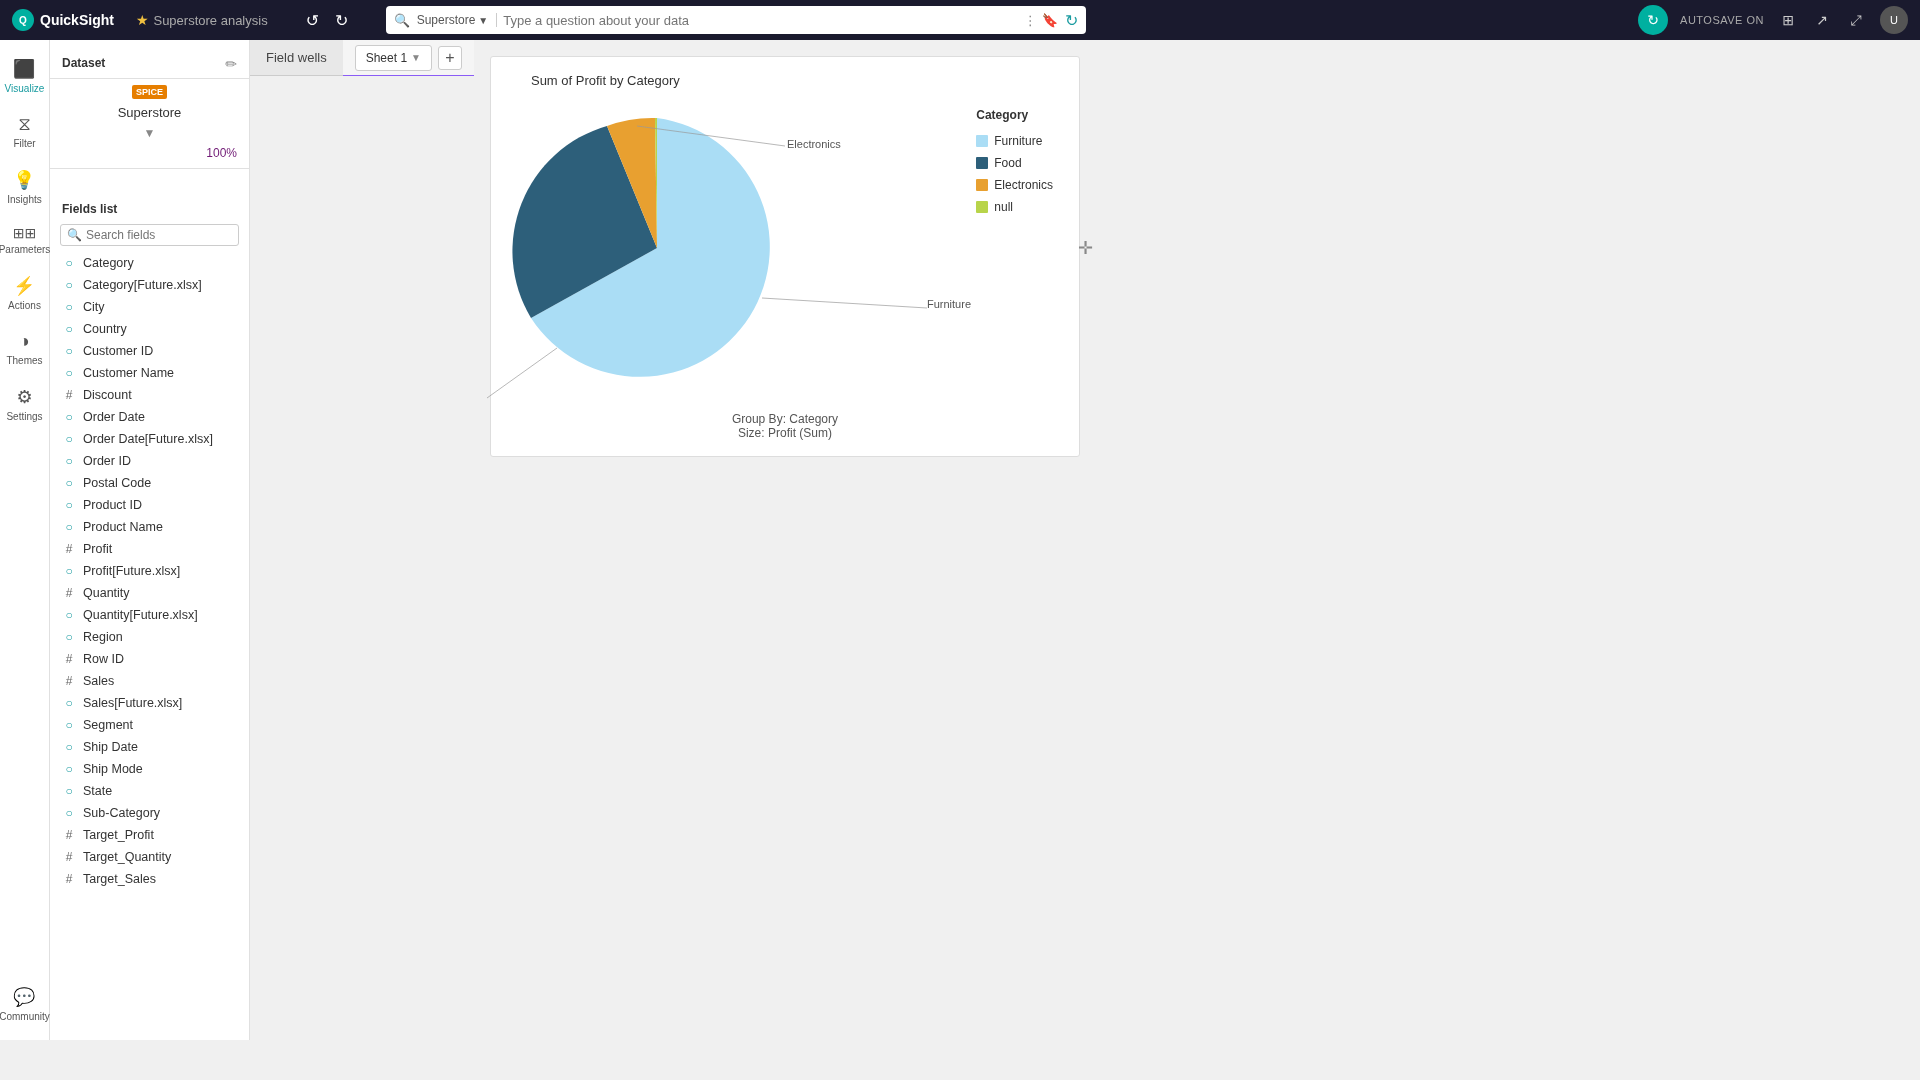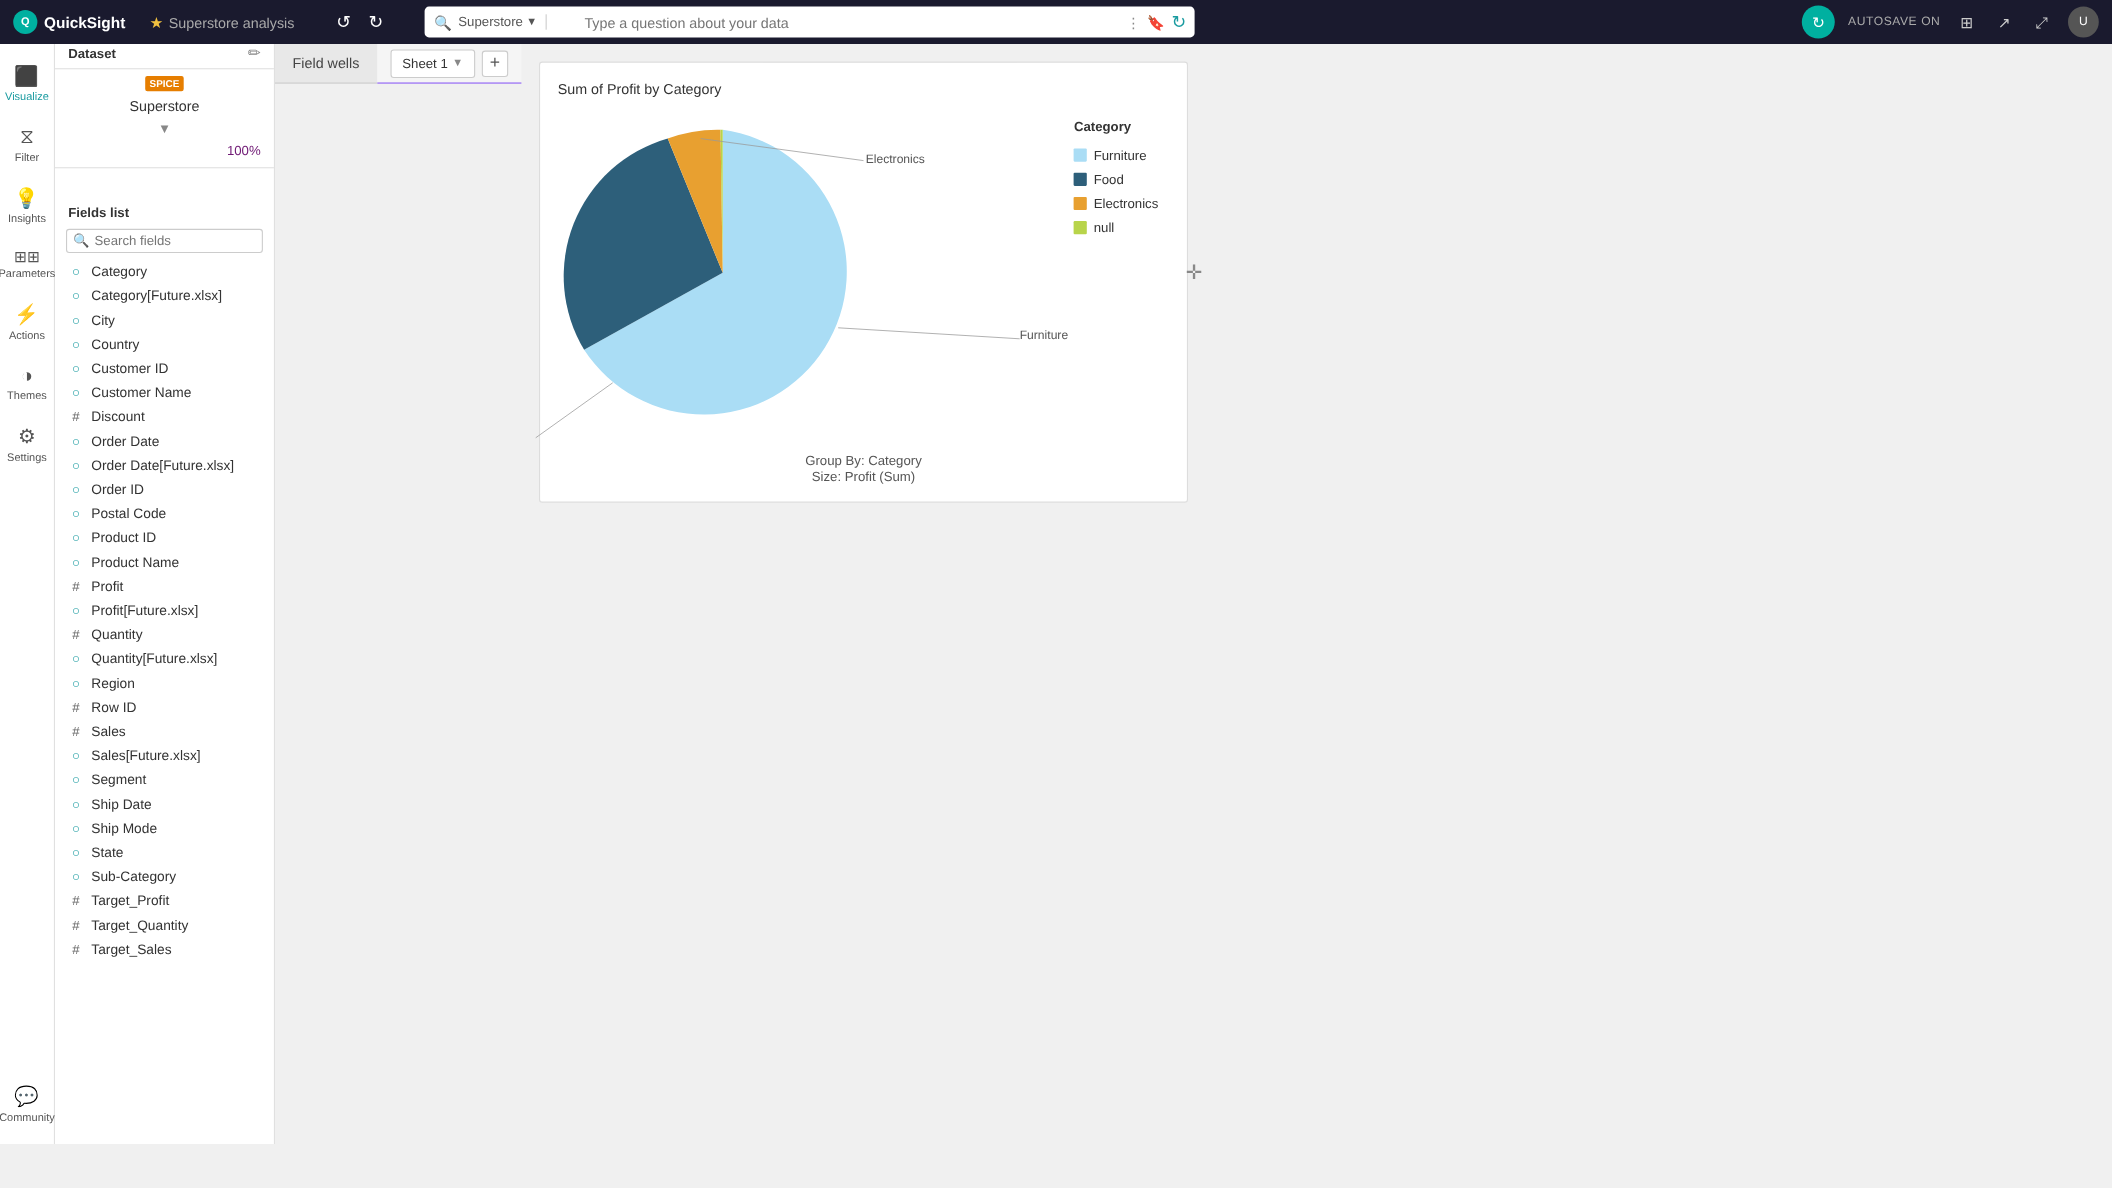--- a/index.html
+++ b/index.html
@@ -158,24 +158,24 @@
     .fields-panel {
       width: 200px;
       background: #fff;
       border-right: 1px solid #e0e0e0;
       display: flex;
       flex-direction: column;
       padding: 0;
       overflow: hidden;
     }
     .dataset-header {
-      padding: 0 12px 6px;
+      padding: 16px 12px 6px;
       border-bottom: 1px solid #e0e0e0;
       display: flex;
-      align-items: flex-end;
+      align-items: flex-start;
       justify-content: space-between;
     }
     .dataset-label {
       font-size: 12px;
       font-weight: 600;
       color: #333;
     }
     .dataset-edit-icon {
       color: #888;
       font-size: 14px;
@@ -329,20 +329,21 @@
       border-radius: 3px;
       width: 590px;
       min-height: 380px;
       padding: 16px;
       position: relative;
     }
     .chart-title {
       font-size: 13px;
       color: #333;
       margin-bottom: 10px;
+      margin-left: 24px;
     }
     .chart-inner {
       display: flex;
       align-items: center;
       gap: 20px;
       position: relative;
     }
     .pie-chart-wrapper {
       position: relative;
       width: 300px;
@@ -413,21 +414,21 @@
   <div style="display:flex;align-items:center;gap:4px;margin-left:20px;">
     <button class="undo-btn">↺</button>
     <button class="redo-btn">↻</button>
   </div>
   <div class="topbar-search">
     <span style="color:#888; font-size:13px;">🔍</span>
     <div class="search-datasource">
       <span>Superstore</span>
       <span style="font-size:10px;">▼</span>
     </div>
-    <input type="text" style="border: none; outline: none; flex: 1 1 0%; font-size: 13px; color: #14532d; margin-left: 28px;" placeholder="Type a question about your data">
+    <input type="text" style="border: none; outline: none; flex: 1 1 0%; font-size: 13px; color: #14532d;" placeholder="Type a question about your data">
     <span style="color:#888;cursor:pointer;">⋮</span>
     <span style="color:#888;cursor:pointer;">🔖</span>
     <span style="color:#1a9ba0;cursor:pointer;font-size:16px;">↻</span>
   </div>
   <div class="topbar-right">
     <div style="position:relative;top:0;">
       <div style="width:30px;height:30px;background:#00b0a0;border-radius:50%;display:flex;align-items:center;justify-content:center;color:#fff;font-size:14px;">↻</div>
     </div>
     <span class="autosave-badge">AUTOSAVE ON</span>
     <div class="topbar-icons">

